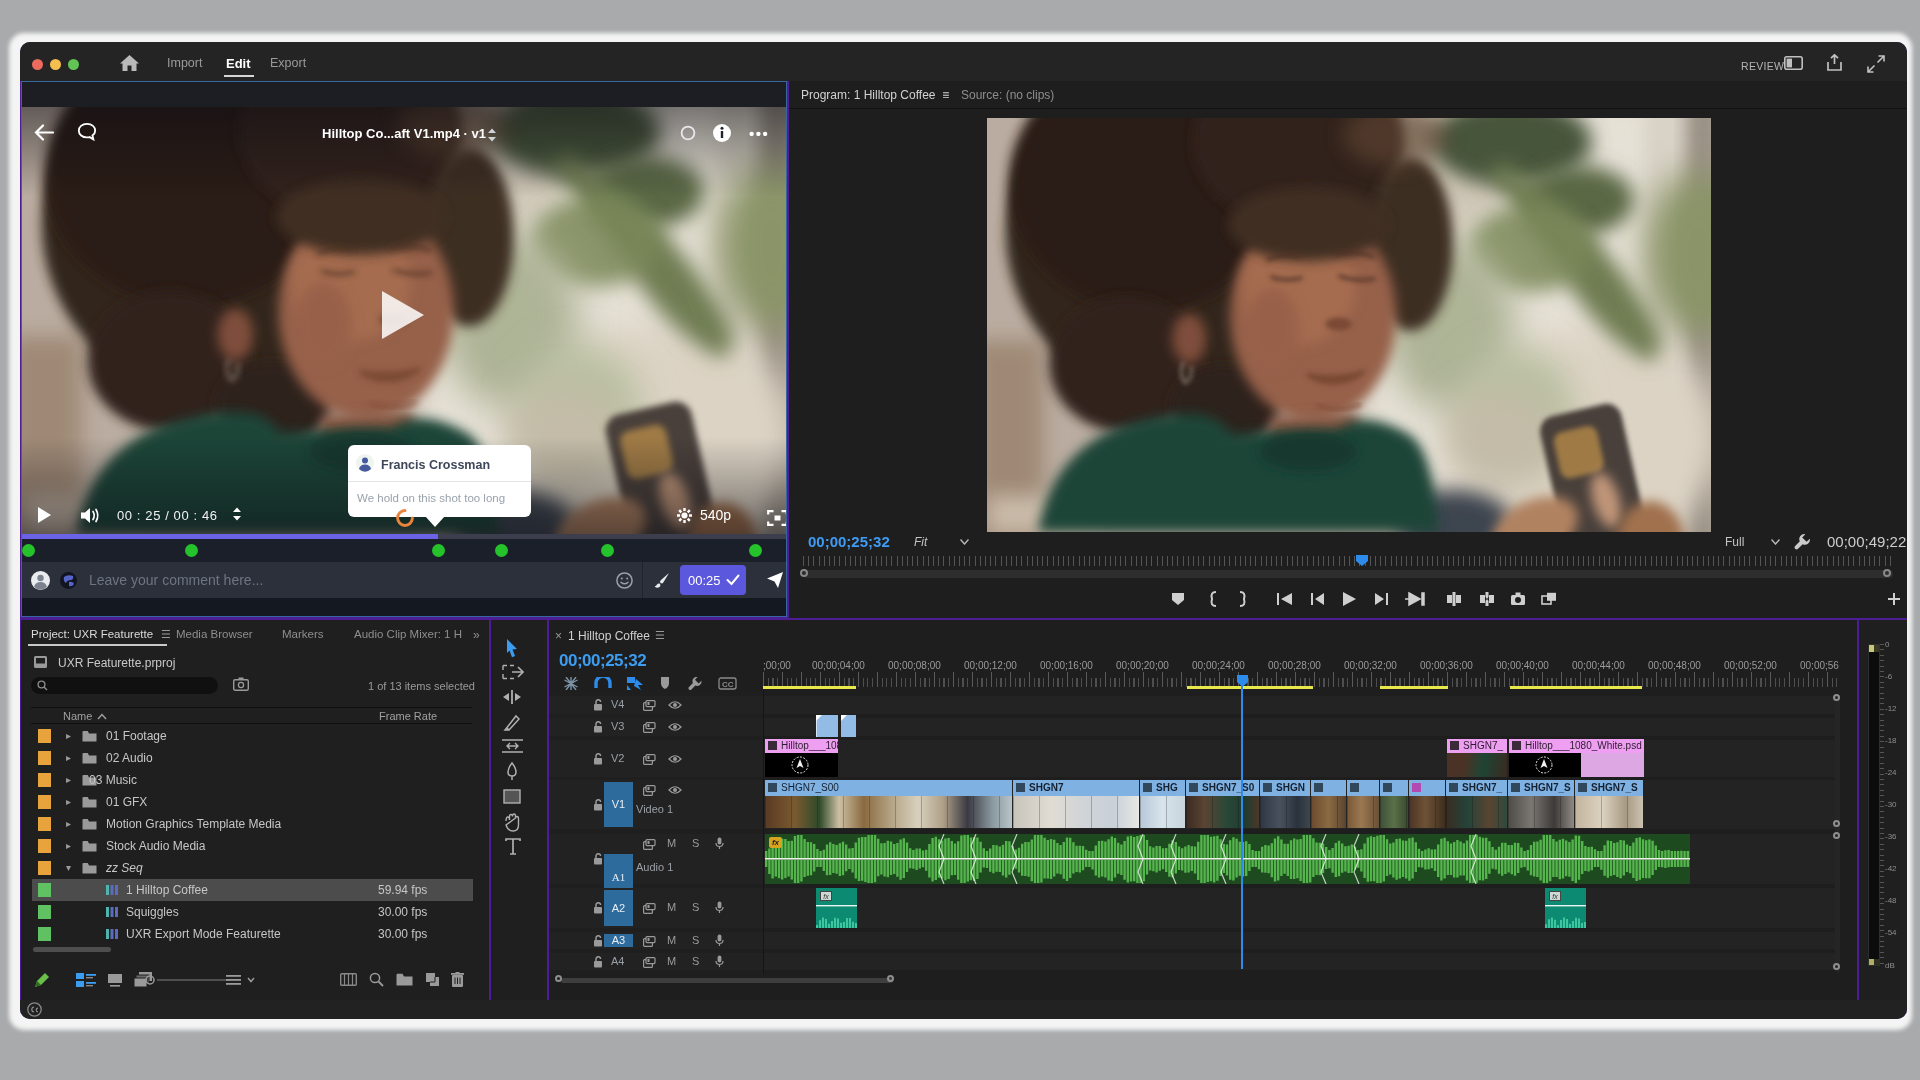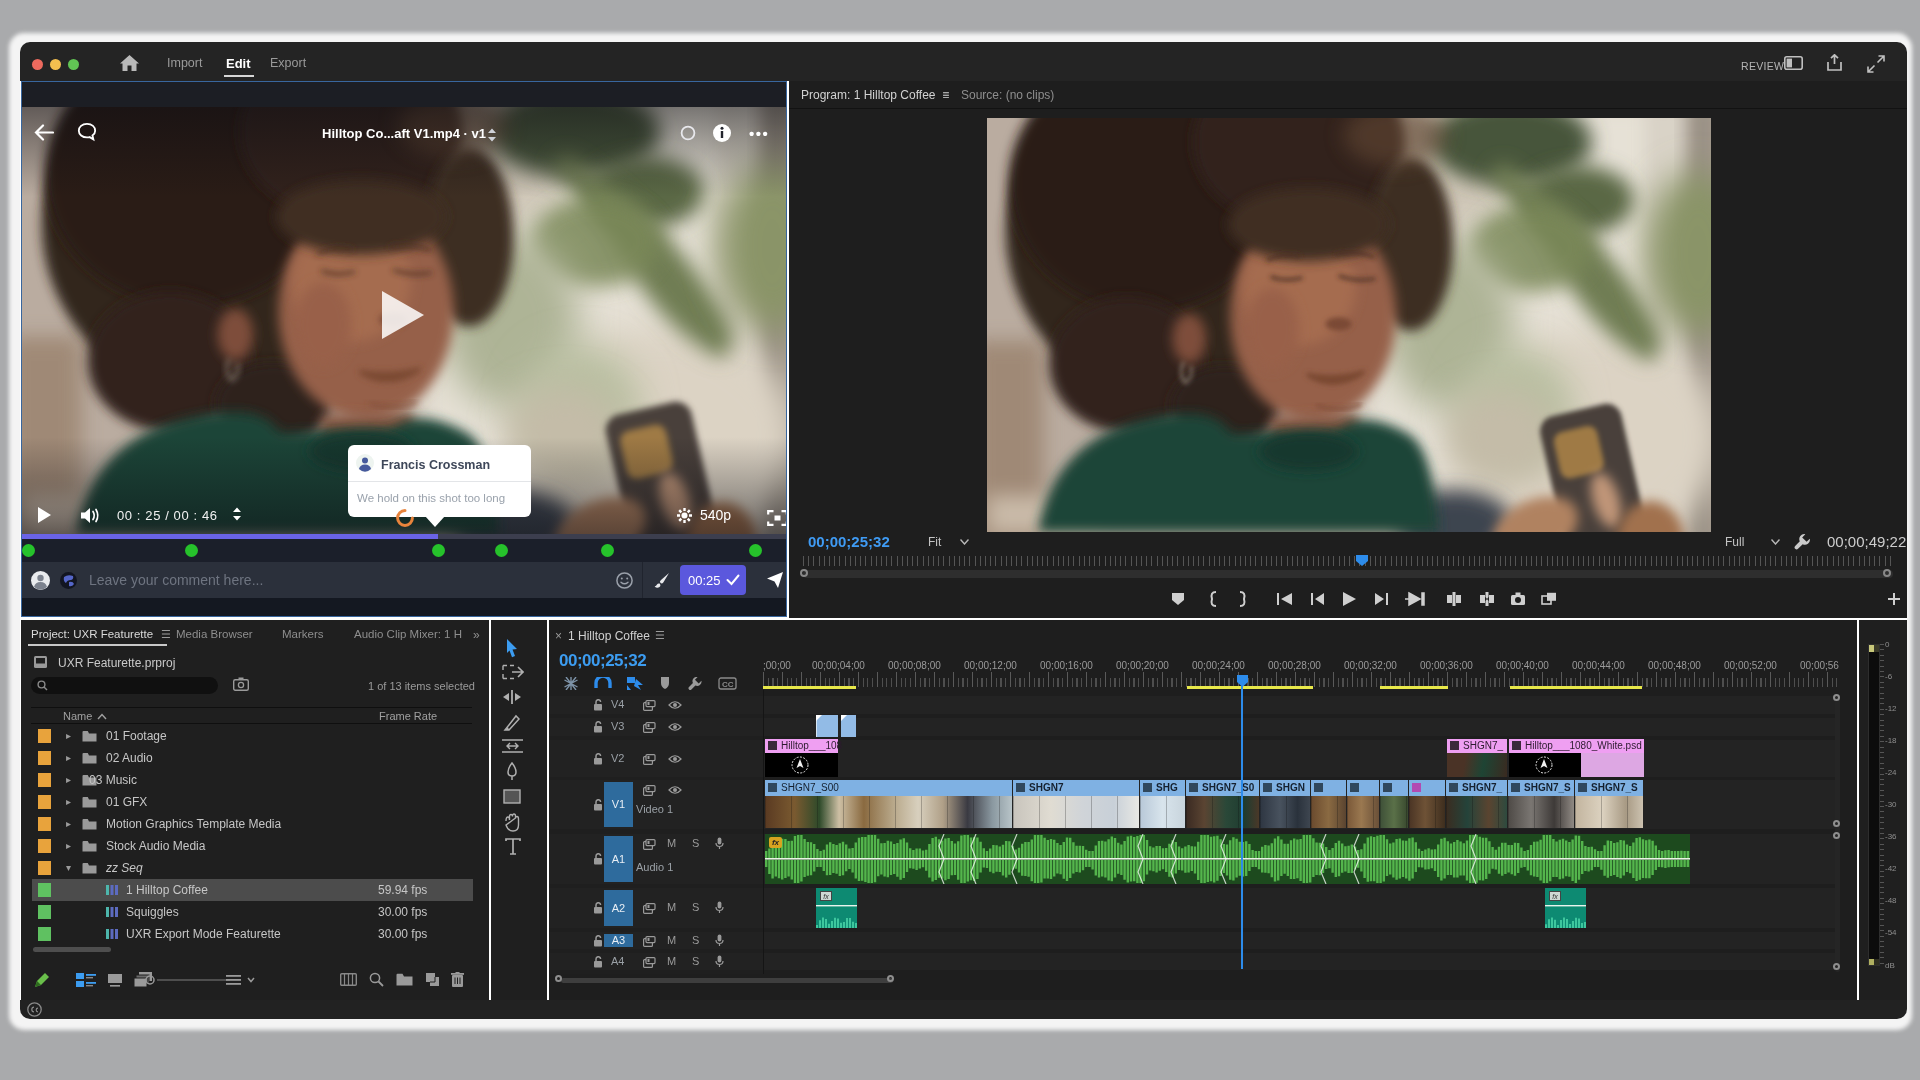--- a/index.html
+++ b/index.html
@@ -1,19 +1,19 @@
 <!DOCTYPE html>
 <html><head>
 <meta charset="utf-8">
 <style>
 * { margin:0; padding:0; box-sizing:border-box; }
 html,body { width:1920px; height:1080px; overflow:hidden; background:#a9aaac; font-family:"Liberation Sans", sans-serif; }
 .abs { position:absolute; }
 #glow { left:9px; top:33px; width:1903px; height:997px; background:#f4f4f4; border-radius:15px; filter:blur(2px); }
-#win { left:20px; top:42px; width:1887px; height:977px; background:#ffffff; border-radius:10px; overflow:hidden; }
+#win { left:20px; top:42px; width:1887px; height:977px; background:#4c1d95; border-radius:10px; overflow:hidden; }
 
 #topbar { left:0; top:0; width:1887px; height:39px; background:#242424; }
 .tl { width:11px; height:11px; border-radius:50%; top:17px; }
 #tl1 { left:12px; background:#ed6a5e; }
 #tl2 { left:30px; background:#f4bf4f; }
 #tl3 { left:48px; background:#61c454; }
 .tab { top:14px; font-size:12.5px; color:#999; }
 #ttl { top:16px; width:100%; text-align:center; font-size:13px; color:#c6c6c6; }
 #ttl span { color:#8b8b8b; }
 #review { top:18px; left:1721px; font-size:10.5px; color:#b5b5b5; letter-spacing:0.3px;}
@@ -271,21 +271,21 @@
       <span class="abs" style="left:12px;top:7px;font-size:12px;color:#d2d2d2;">Program: 1 Hilltop Coffee&nbsp;&nbsp;≡</span>
       <span class="abs" style="left:172px;top:7px;font-size:12px;color:#8e8e8e;">Source: (no clips)</span>
     </div>
     <div id="prog-video" class="abs">
         <svg width="724" height="414">
           <use href="#scene"></use>
         </svg>
       </div>
     <div class="abs" style="left:19px;top:452px;font-size:15px;font-weight:bold;color:#3f9bf4;">00;00;25;32</div>
     <div class="abs" style="left:117px;top:451px;width:68px;height:19px;font-size:12px;color:#c3c3c3;">
-        <span style="position:absolute;left:22px;top:3px;">Fit</span>
+        <span style="position:absolute;left:8px;top:3px;font-style:italic;">Fit</span>
         <svg style="position:absolute;right:5px;top:7px;" width="9" height="6" viewBox="0 0 9 6">
           <path d="M0.5 0.5 L4.5 5 L8.5 0.5" stroke="#b9b9b9" stroke-width="1.4" fill="none"></path>
         </svg>
       </div>
     <div class="abs" style="left:928px;top:451px;width:68px;height:19px;font-size:12px;color:#c3c3c3;">
         <span style="position:absolute;left:8px;top:3px;">Full</span>
         <svg style="position:absolute;right:5px;top:7px;" width="9" height="6" viewBox="0 0 9 6">
           <path d="M0.5 0.5 L4.5 5 L8.5 0.5" stroke="#b9b9b9" stroke-width="1.4" fill="none"></path>
         </svg>
       </div>
@@ -690,21 +690,21 @@
           </div>
           <div style="position: absolute; left: 87px; top: 23px; font-size: 11px; color: rgb(154, 160, 166);">Video 1</div>
         </div>
         <div class="thdr" style="top: 144px; height: 50px; background: rgb(34, 34, 34);">
           <div style="position: absolute; left: 44px; top: 19px; width: 10px; height: 12px;">
             <svg width="10" height="12" viewBox="0 0 10 12">
               <rect x="1" y="5" width="8" height="6.5" rx="1" fill="#9a9a9a"></rect>
               <path d="M3 5 L3 3 A2.3 2.3 0 0 1 7.6 3" stroke="#9a9a9a" stroke-width="1.5" fill="none"></path>
             </svg>
           </div>
-          <div class="tkbox" style="top: 2px; height: 46px; line-height: 46px;">A1</div>
+          <div class="tkbox" style="top: 20px; height: 46px; line-height: 46px; font-family: Liberation Serif, serif;">A1</div>
           <div style="position: absolute; left: 94px; top: 5px;">
             <svg width="13" height="11" viewBox="0 0 13 11">
               <rect x="0.6" y="2.6" width="8.8" height="7.8" rx="1" stroke="#9a9a9a" stroke-width="1.2" fill="none"></rect>
               <rect x="3" y="0.6" width="9" height="6" rx="1" fill="#222" stroke="#9a9a9a" stroke-width="1.2"></rect>
               <rect x="4.5" y="2" width="2" height="3" fill="#9a9a9a"></rect>
             </svg>
           </div>
           <div style="position: absolute; left: 118px; top: 3px; font-size: 11px; color: rgb(154, 154, 154);">M</div>
           <div style="position: absolute; left: 143px; top: 3px; font-size: 11px; color: rgb(154, 154, 154);">S</div>
           <div style="position: absolute; left: 166px; top: 3px;">

